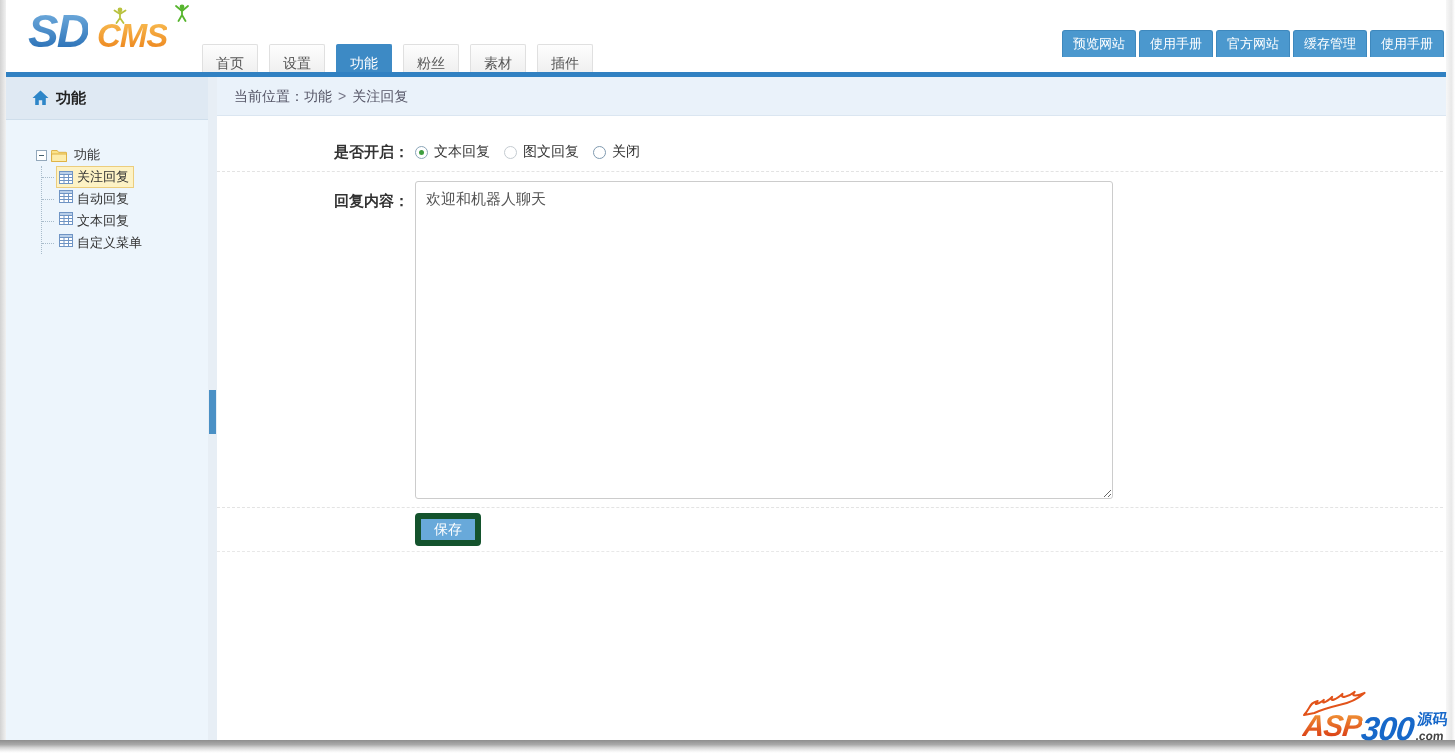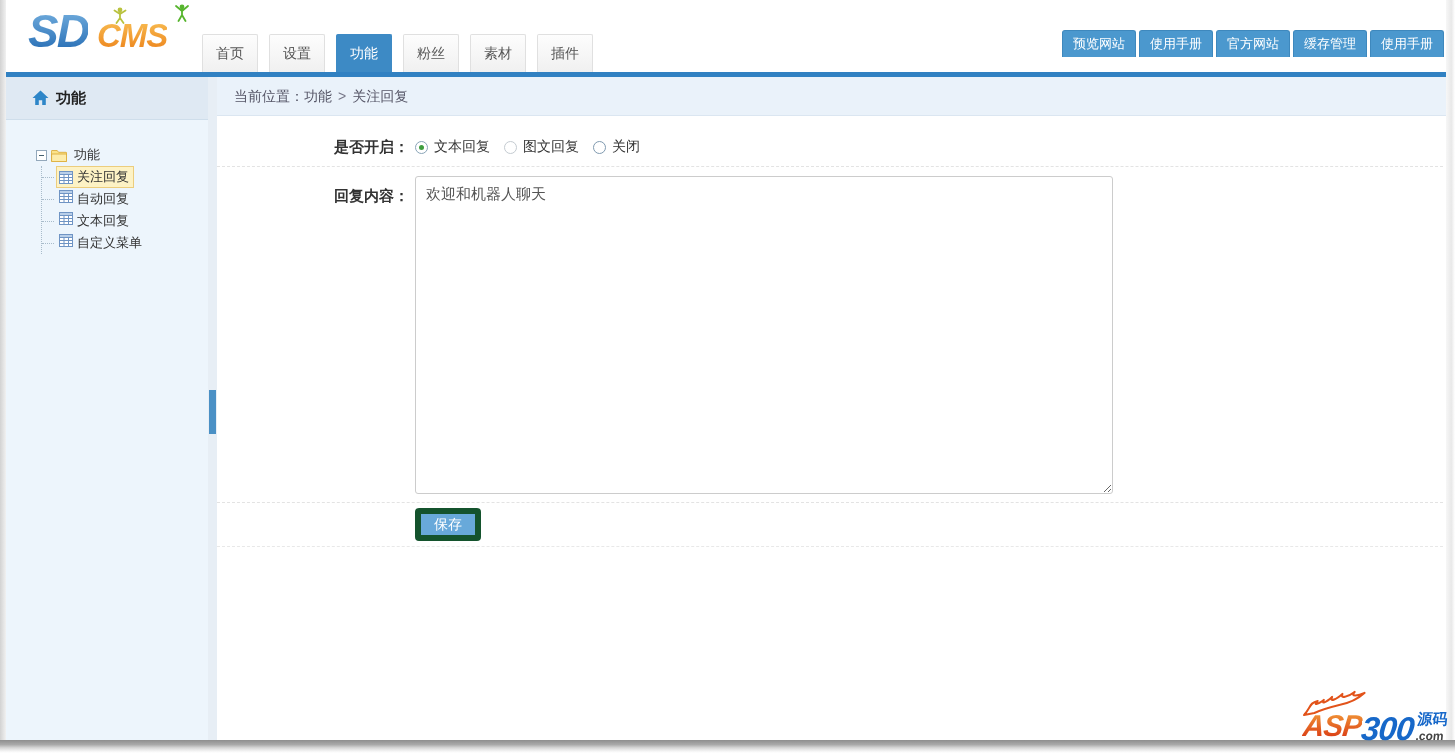--- a/index.html
+++ b/index.html
@@ -20,21 +20,21 @@
   .logo { position:absolute; left:28px; top:4px; font-style:italic; font-weight:bold; white-space:nowrap; }
   .logo .sd { font-size:46px; letter-spacing:-2px;
     background:linear-gradient(#7ab4e2,#1e66b0); -webkit-background-clip:text; background-clip:text; color:transparent; }
   .logo .cms { font-size:33px; letter-spacing:-1px; margin-left:9px;
     background:linear-gradient(#f9c257,#ec7f17); -webkit-background-clip:text; background-clip:text; color:transparent; }
   .logo .figs { position:absolute; left:84px; top:-2px; width:100px; height:24px; }
   .logo .fig1 { position:absolute; left:0; top:4px; }
   .logo .fig2 { position:absolute; left:62px; top:0; }
 
   .tabs { position:absolute; left:202px; bottom:0; display:flex; }
-  .tab { width:56px; height:38px; line-height:37px; text-align:center; font-size:14px; color:#555;
+  .tab { width:56px; height:28px; line-height:37px; text-align:center; font-size:14px; color:#555;
     background:linear-gradient(#fdfdfd,#f0f0f0); border:1px solid #e0e0e0; border-bottom:none;
     border-radius:2px 2px 0 0; margin-right:11px; cursor:pointer; }
   .tab.active { background:#3d8ac5; color:#fff; border-color:#3d8ac5; }
 
   .quick-links { position:absolute; right:11px; bottom:15px; display:flex; gap:3px; }
   .qbtn { height:27px; line-height:26px; padding:0 10px; font-size:13px; color:#fff;
     background:#4b98ce; border:1px solid #3e88bd; border-bottom:none; border-radius:3px 3px 0 0; cursor:pointer; }
 
   .blue-bar { height:5px; background:#3181c2; }
 
@@ -59,21 +59,21 @@
   li .sel-wrap { display:flex; gap:4px; padding:1px 4px 1px 2px; border:1px solid transparent; }
 
   .splitter { width:9px; background:#e7eef5; position:relative; }
   .splitter-handle { position:absolute; left:1px; top:313px; width:7px; height:44px; background:#4a90c5; cursor:col-resize; }
 
   .content { flex:1; background:#fff; position:relative; }
   .breadcrumb { height:39px; line-height:39px; background:#eaf2fa; border-bottom:1px solid #dbe6f1;
     padding-left:17px; font-size:14px; color:#556; }
   .breadcrumb .sep { margin:0 6px; color:#778; }
 
-  .form { padding-top:14px; }
+  .form { padding-top:19px; }
   .form-row { display:flex; }
   .form-label { width:192px; text-align:right; font-size:15px; font-weight:bold; color:#333; flex:none; }
   .row-radios { align-items:center; height:37px; margin-bottom:0; border-bottom:1px dashed #e3e3e3; margin-right:12px;
     padding-bottom:2px; }
   .radio-group { display:flex; align-items:center; margin-left:6px; }
   .radio-option { display:flex; align-items:center; margin-right:14px; cursor:pointer; }
   .radio-circle { width:13px; height:13px; border-radius:50%; background:#fff; border:1px solid #c4cbd1; position:relative; margin-right:6px; }
   .radio-circle.r2 { border-color:#7f9ab0; }
   .radio-circle.checked { border-color:#8aa5b8; }
   .radio-circle.checked::after { content:""; position:absolute; left:3px; top:3px; width:5px; height:5px; border-radius:50%; background:#3f9e3f; }

